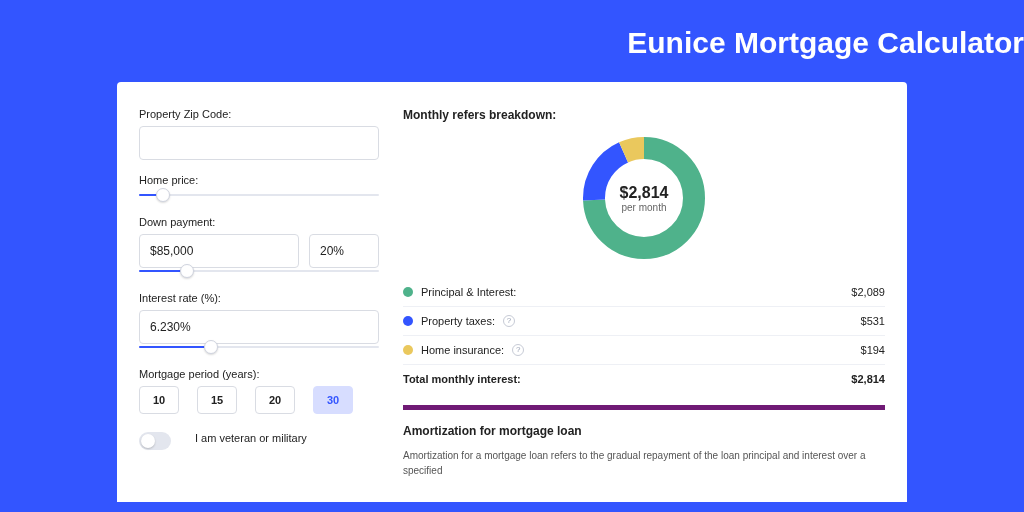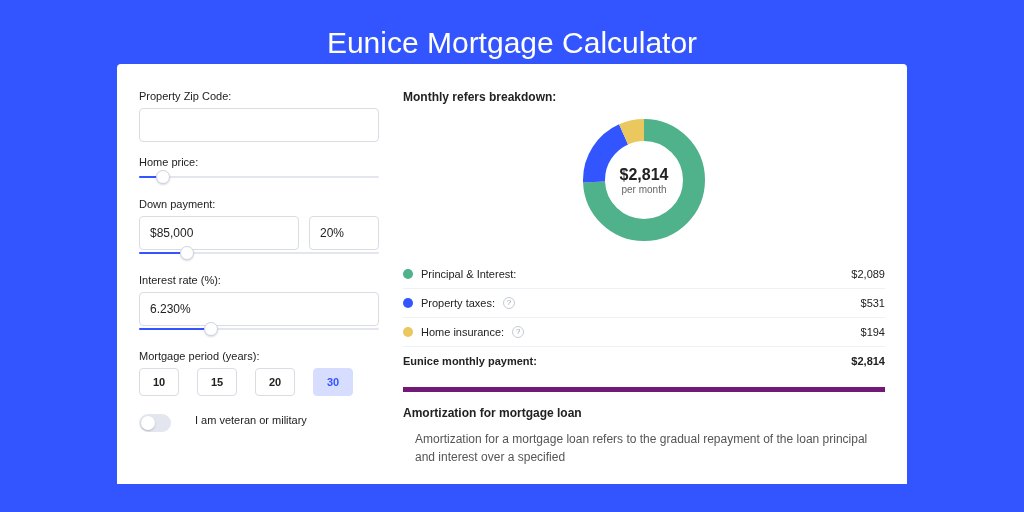--- a/index.html
+++ b/index.html
@@ -5,24 +5,24 @@
   * { box-sizing: border-box; margin: 0; padding: 0; }
   body {
     font-family: -apple-system, BlinkMacSystemFont, "Segoe UI", Arial, sans-serif;
     background: #3355ff;
     width: 1024px;
     height: 512px;
     overflow: hidden;
   }
   .page-title {
     color: #fff;
-    text-align: center;
+    text-align: right;
     font-size: 30px;
-    font-weight: 400;
-    padding: 26px 0 4px;
+    font-weight: 700;
+    padding: 26px 0 22px;
   }
   .card {
     background: #fff;
     width: 790px;
     margin: 0 auto;
     border-radius: 4px 4px 0 0;
     display: flex;
     padding: 26px 22px 0;
     gap: 24px;
     height: 420px;
@@ -180,24 +180,23 @@
     margin-top: 12px;
     padding-top: 14px;
   }
   .amort-title {
     font-size: 12px;
     font-weight: 700;
     color: #222;
     margin-bottom: 10px;
   }
   .amort-text {
-    font-size: 12px;
+    font-size: 10px;
     color: #555;
     line-height: 1.5;
-    margin-left: 12px;
   }
   .hero-wrap {
     background: #3355ff;
     padding-bottom: 0;
   }
 </style>
 </head>
 <body>
 
 <div class="hero-wrap">
@@ -301,21 +300,21 @@
         <div class="legend-left">
           <span class="dot" style="background:#eac85d"></span>
           <span class="legend-label">Home insurance:</span>
           <span class="info-icon">?</span>
         </div>
         <span class="legend-value">$194</span>
       </div>
 
       <div class="legend-row bordered">
         <div class="legend-left">
-          <span class="legend-label bold">Eunice monthly payment:</span>
+          <span class="legend-label bold">Total monthly interest:</span>
         </div>
         <span class="legend-value bold">$2,814</span>
       </div>
 
       <div class="amort-box">
         <div class="amort-title">Amortization for mortgage loan</div>
         <div class="amort-text">Amortization for a mortgage loan refers to the gradual repayment of the loan principal and interest over a specified</div>
       </div>
     </div>
 

